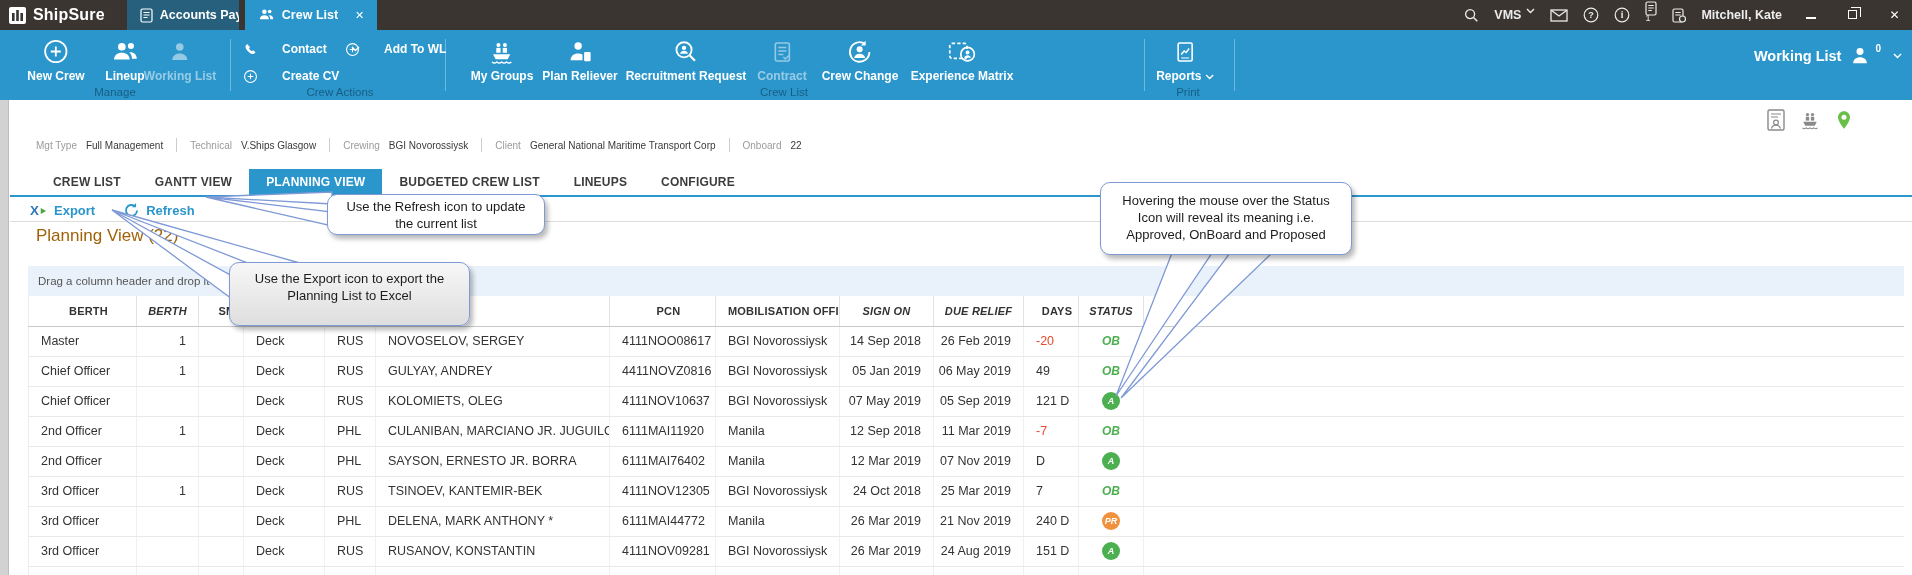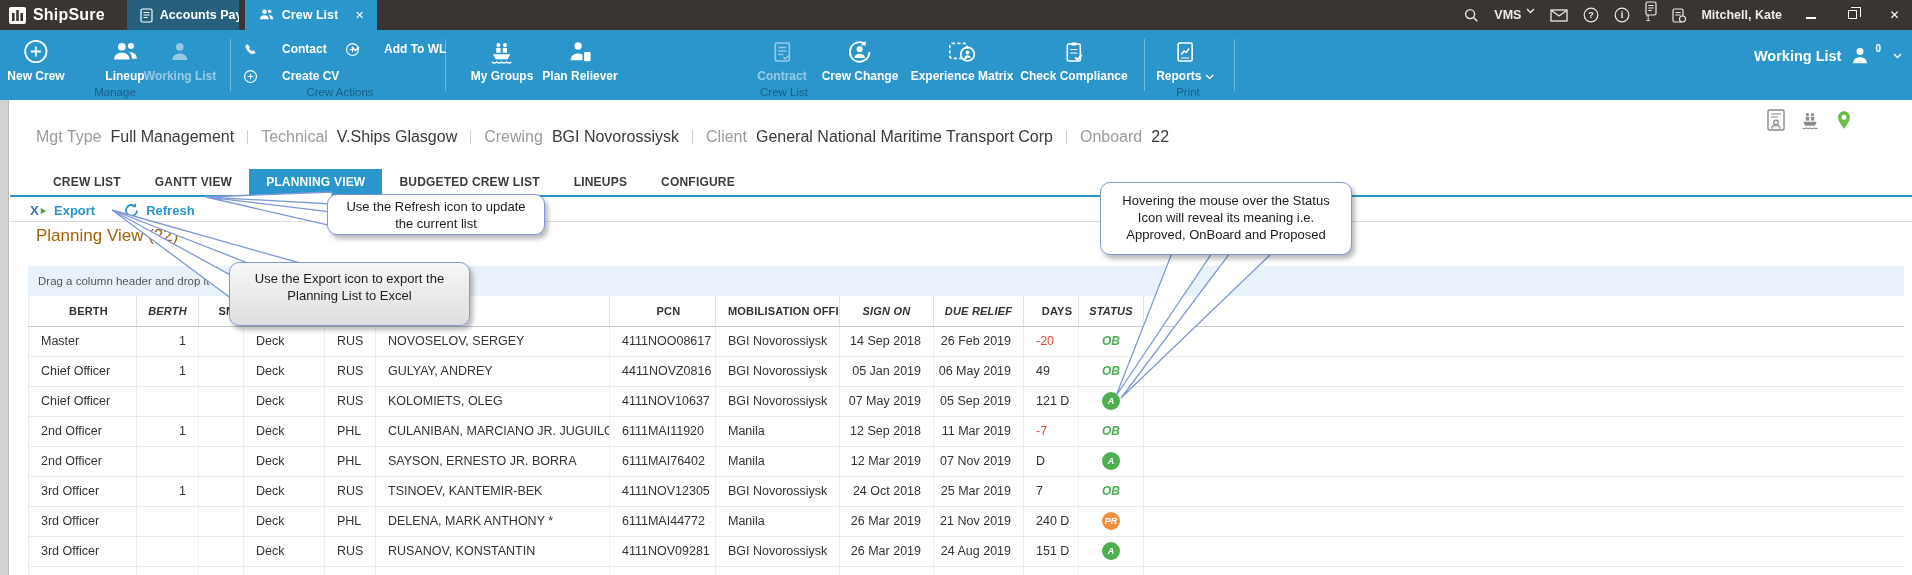--- a/index.html
+++ b/index.html
@@ -42,21 +42,21 @@
   
   .leftstrip { position:absolute; left:0; top:100px; width:9px; bottom:0; background:#d2d2d2; border-right:1px solid #bdbdbd; }
 
   
   .vessel { position:absolute; left:10px; top:100px; right:0; height:60px; background:#fff; }
   .v-line1 { position:absolute; left:26px; top:7px; display:flex; align-items:center; gap:15px; }
   .v-name { color:#2b96cc; font-size:15.5px; font-weight:bold; letter-spacing:.4px; }
   .v-strong { color:#2d2d2d; font-size:15.5px; font-weight:bold; }
   .v-redmark { color:#d63a31; font-size:8px; position:relative; top:-5px; margin-right:-10px; }
   .flag { display:inline-block; width:16px; height:11px; background:linear-gradient(90deg,#fff 50%,#ce2b37 50%); border:1px solid #b9b9b9; }
-  .v-line2 { position:absolute; left:26px; top:28px; display:flex; align-items:center; gap:9px; font-size:16px; white-space:nowrap; }
+  .v-line2 { position:absolute; left:26px; top:38px; display:flex; align-items:center; gap:9px; font-size:10px; white-space:nowrap; }
   .dl { color:#9b9b9b; } .dv { color:#3a3a3a; }
   .sep { width:1px; height:14px; background:#ccc; margin:0 4px; }
   .v-icons { position:absolute; right:58px; top:8px; display:flex; align-items:center; gap:13px; }
 
   
   .viewtabs { position:absolute; left:10px; top:160px; right:0; height:37px; border-bottom:2px solid #2b96cc; display:flex; align-items:flex-end; padding-left:26px; }
   .vtab { font-size:12px; font-weight:bold; color:#3c3c3c; padding:6px 17px; line-height:14px; letter-spacing:.2px; cursor:default; }
   .vtab.active { background:#2b96cc; color:#fff; }
 
   
@@ -166,21 +166,21 @@
     </span>
     <span class="user">Mitchell, Kate</span>
     <span class="winbtn"><span class="minbar"></span></span>
     <span class="winbtn"><span class="restore-sq"></span></span>
     <span class="winbtn">✕</span>
   </div>
 </div>
 
 <div class="ribbon">
 
-  <div class="rb-big" style="left:36px">
+  <div class="rb-big" style="left:56px">
     <div class="ic">
         <svg width="27" height="27" viewBox="0 0 24 24">
           <circle cx="12" cy="12" r="9.5" fill="none" stroke="#fff" stroke-width="1.6"></circle>
           <path d="M12 7.5v9M7.5 12h9" stroke="#fff" stroke-width="1.6"></path>
         </svg>
       </div>
     <div class="lb">New Crew</div>
   </div>
   <div class="rb-big" style="left:125px">
     <div class="ic">
@@ -253,20 +253,31 @@
   <div class="rb-big" style="left:580px">
     <div class="ic">
         <svg width="26" height="26" viewBox="0 0 24 24" fill="#fff">
           <circle cx="10" cy="6.5" r="3.4"></circle>
           <path d="M3 19.5c0-3.8 3.1-6.2 7-6.2 1.5 0 2.9.35 4 1V19.5z"></path>
           <rect x="15.5" y="12" width="6" height="8.5" rx="1"></rect>
         </svg>
       </div>
     <div class="lb">Plan Reliever</div>
   </div>
+  <div class="rb-big" style="left:686px">
+    <div class="ic">
+        <svg width="26" height="26" viewBox="0 0 24 24">
+          <circle cx="10.5" cy="10" r="7" fill="none" stroke="#fff" stroke-width="1.7"></circle>
+          <circle cx="10.5" cy="8.2" r="2" fill="#fff"></circle>
+          <path d="M6.8 13.6c.4-1.8 1.9-2.8 3.7-2.8s3.3 1 3.7 2.8z" fill="#fff"></path>
+          <path d="M15.6 15.1l5 5" stroke="#fff" stroke-width="2"></path>
+        </svg>
+      </div>
+    <div class="lb">Recruitment Request</div>
+  </div>
   <div class="rb-big disabled" style="left:782px">
     <div class="ic">
         <svg width="24" height="26" viewBox="0 0 24 24">
           <rect x="5" y="3" width="14" height="18" rx="1.5" fill="none" stroke="#fff" stroke-width="1.6"></rect>
           <path d="M8 7.5h8M8 11h8M8 14.5h5" stroke="#fff" stroke-width="1.3"></path>
           <path d="M13 17l2 2 3.5-3.5" stroke="#fff" stroke-width="1.5" fill="none"></path>
         </svg>
       </div>
     <div class="lb">Contract</div>
   </div>
@@ -284,31 +295,20 @@
   <div class="rb-big" style="left:962px">
     <div class="ic">
         <svg width="28" height="26" viewBox="0 0 26 24">
           <rect x="2" y="4" width="16" height="14" rx="2" fill="none" stroke="#fff" stroke-width="1.6" stroke-dasharray="3 2"></rect>
           <circle cx="18.5" cy="14" r="6.3" fill="none" stroke="#fff" stroke-width="1.6"></circle>
           <circle cx="18.5" cy="12.4" r="1.8" fill="#fff"></circle>
           <path d="M15.3 17.4c.5-1.6 1.7-2.4 3.2-2.4s2.7.8 3.2 2.4z" fill="#fff"></path>
         </svg>
       </div>
     <div class="lb">Experience Matrix</div>
-  </div>
-  <div class="rb-big" style="left:1074px">
-    <div class="ic">
-        <svg width="24" height="26" viewBox="0 0 24 24">
-          <rect x="5" y="4" width="13" height="17" rx="1.5" fill="none" stroke="#fff" stroke-width="1.6"></rect>
-          <rect x="8.8" y="2.5" width="5.4" height="3" rx="1" fill="#fff"></rect>
-          <path d="M8 9.5h7M8 13h7" stroke="#fff" stroke-width="1.2"></path>
-          <path d="M13 17.5l2.2 2.2 4.3-4.8" stroke="#fff" stroke-width="1.8" fill="none"></path>
-        </svg>
-      </div>
-    <div class="lb">Check Compliance</div>
   </div>
   <div class="rb-group" style="left:784px">Crew List</div>
   <div class="rb-div" style="left:1144px"></div>
 
   <div class="rb-big" style="left:1185px">
     <div class="ic">
         <svg width="24" height="26" viewBox="0 0 24 24">
           <rect x="5" y="3" width="14" height="18" rx="1.5" fill="none" stroke="#fff" stroke-width="1.6"></rect>
           <path d="M8 14.5l3-3.5 2 1.5 3-4" stroke="#fff" stroke-width="1.5" fill="none"></path>
           <path d="M8 18h8" stroke="#fff" stroke-width="1.2"></path>

